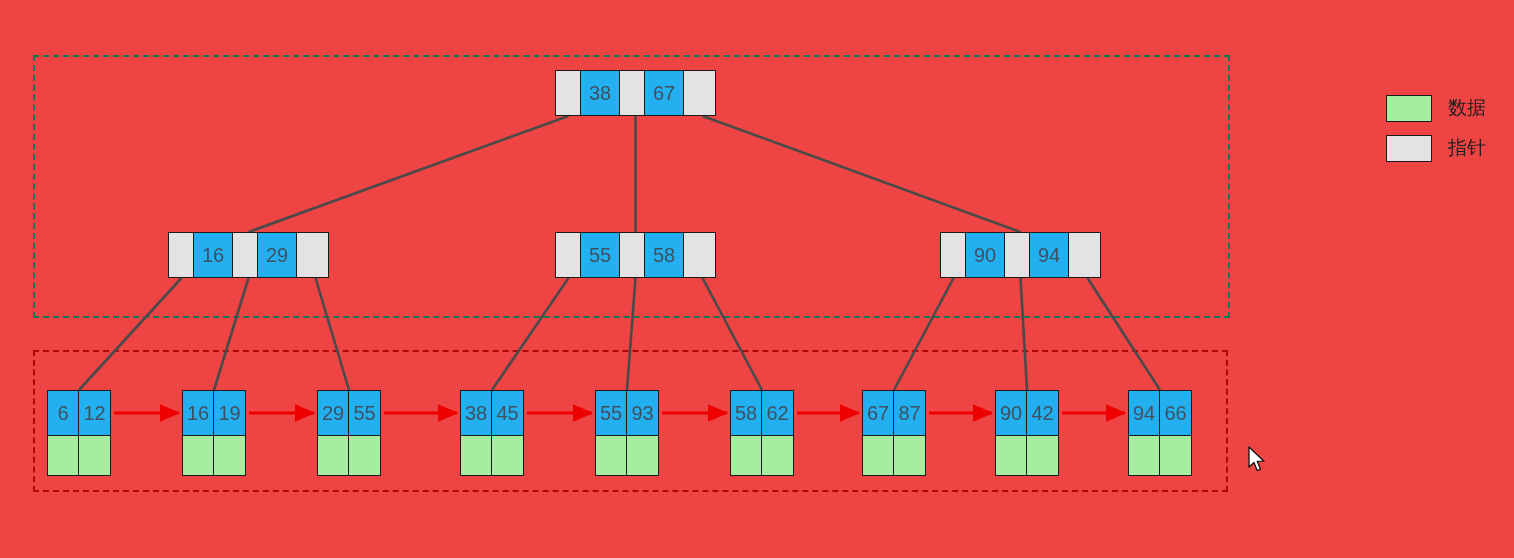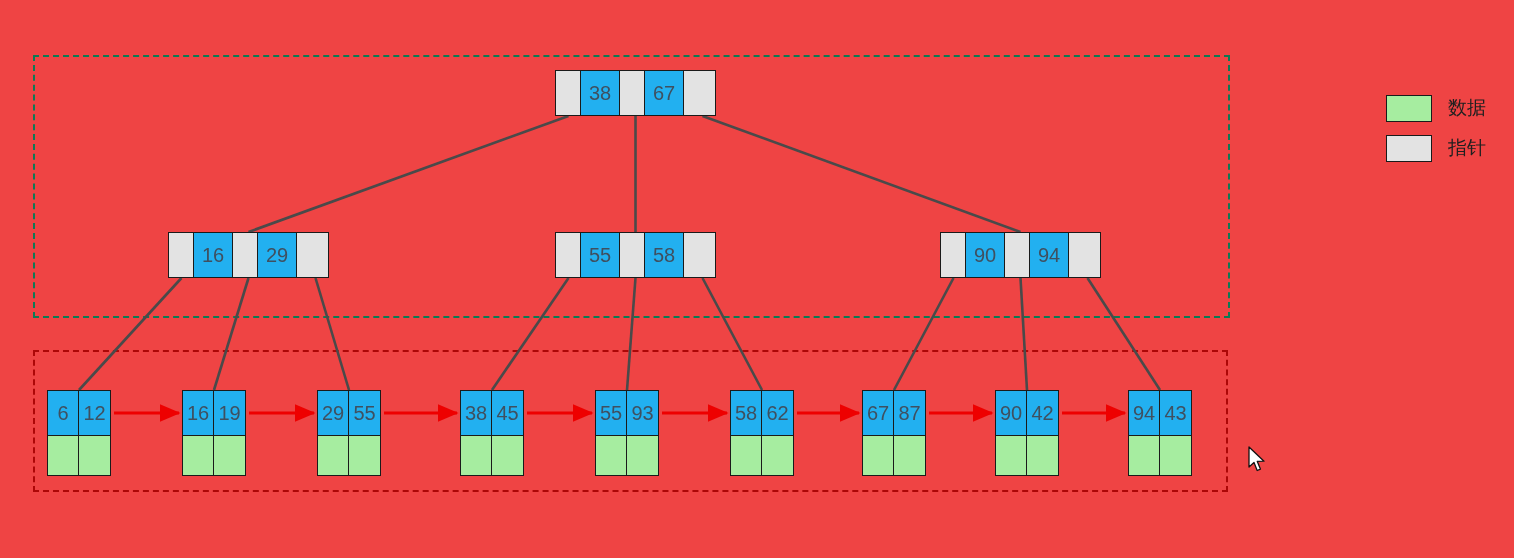--- a/index.html
+++ b/index.html
@@ -283,21 +283,21 @@
           <div class="cell">42</div>
         </div>
         <div class="row data">
           <div class="cell"></div>
           <div class="cell"></div>
         </div>
       </div>
       <div class="leafnode" style="left: 1128px; top: 390px;">
         <div class="row keys">
           <div class="cell">94</div>
-          <div class="cell">43</div>
+          <div class="cell">66</div>
         </div>
         <div class="row data">
           <div class="cell"></div>
           <div class="cell"></div>
         </div>
       </div>
     </div>
 
   <div id="legend">
       <div class="legend-row">

